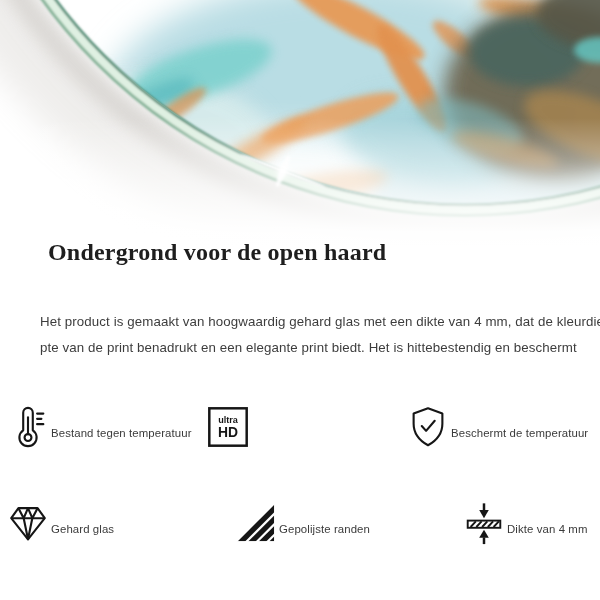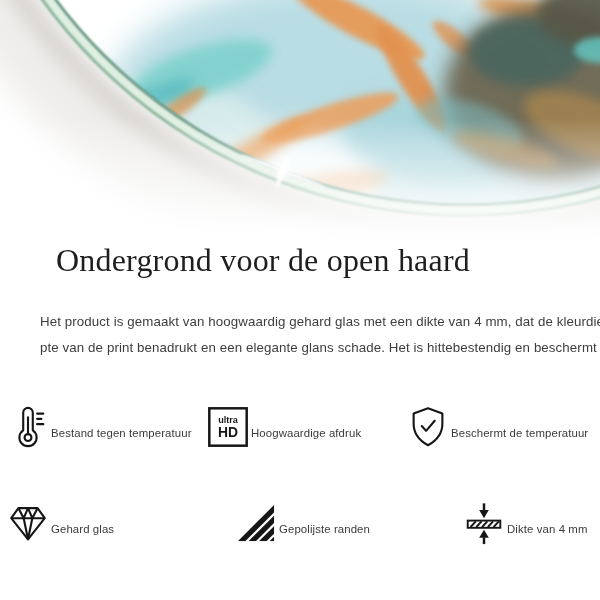--- a/index.html
+++ b/index.html
@@ -3,23 +3,23 @@
 <meta charset="utf-8">
 <style>
   html,body{margin:0;padding:0;}
   body{
     width:600px;height:600px;overflow:hidden;background:#ffffff;
     font-family:"Liberation Sans",sans-serif;position:relative;
   }
   .hero{position:absolute;top:0;left:0;width:600px;height:252px;overflow:hidden;}
   .hero svg{display:block;}
   h1.title{
-    position:absolute;left:40px;top:226px;margin:16px;width:520px;
+    position:absolute;left:40px;top:226px;margin:8px;width:520px;
     font-family:"Liberation Serif","DejaVu Serif",serif;
-    font-weight:400;font-size:32px;line-height:36px;color:#1e1e1e;
+    font-weight:700;font-size:24px;line-height:36px;color:#1e1e1e;
     letter-spacing:.2px;
   }
   h1.title span{display:block;white-space:nowrap;}
   .body-text{
     position:absolute;left:40px;top:309px;margin:0;width:530px;
     font-size:13.3px;line-height:26px;color:#3d3d3d;letter-spacing:.1px;
   }
   .body-text span{display:block;white-space:nowrap;}
   .feature-row{
     position:absolute;left:0;width:600px;
@@ -120,21 +120,21 @@
     <rect x="0" y="246" width="600" height="6" fill="#ffffff"></rect>
   </svg>
 </div>
 
 <h1 class="title">
   <span>Ondergrond voor de open haard</span>
 </h1>
 
 <p class="body-text">
   <span>Het product is gemaakt van hoogwaardig gehard glas met een dikte van 4 mm, dat de kleurdie-</span>
-  <span>pte van de print benadrukt en een elegante glans schade. Het is hittebestendig en beschermt</span>
+  <span>pte van de print benadrukt en een elegante print biedt. Het is hittebestendig en beschermt</span>
 </p>
 
 <div class="feature-row row1">
 
   <div class="feature">
     <div class="ic">
       <svg width="46" height="46" viewBox="0 0 48 48">
         <path class="ico" stroke-linejoin="round" d="M19 27.5 L19 9 A5 5 0 0 1 29 9 L29 27.5 A9 9 0 1 1 19 27.5 Z"></path>
         <circle class="ico" cx="24" cy="35" r="3.6"></circle>
         <path class="ico" stroke-linecap="round" d="M24 31.4 L24 14"></path>
@@ -145,21 +145,20 @@
   </div>
 
   <div class="feature">
     <div class="ic">
       <svg width="46" height="46" viewBox="0 0 48 48">
         <rect x="4.5" y="4.5" width="39" height="39" fill="none" stroke="#161616" stroke-width="2.6"></rect>
         <text x="24" y="19.5" text-anchor="middle" font-family="Liberation Sans, sans-serif" font-size="9.5" font-weight="700" fill="#161616">ultra</text>
         <text x="24" y="34" text-anchor="middle" font-family="Liberation Sans, sans-serif" font-size="14.5" font-weight="800" fill="#161616">HD</text>
       </svg>
     </div>
-    <div class="lbl">Hoogwaardige afdruk</div>
   </div>
 
   <div class="feature">
     <div class="ic">
       <svg width="46" height="46" viewBox="0 0 48 48">
         <path class="ico" stroke-width="2.5" stroke-linejoin="round" d="M24 4.5 L39 10 L39 20.5 C39 31 32.5 38.3 24 43 C15.5 38.3 9 31 9 20.5 L9 10 Z"></path>
         <path class="ico" stroke-width="2.5" stroke-linecap="round" stroke-linejoin="round" d="M17.5 23 L22 28 L31 17.5"></path>
       </svg>
     </div>
     <div class="lbl">Beschermt de temperatuur</div>

